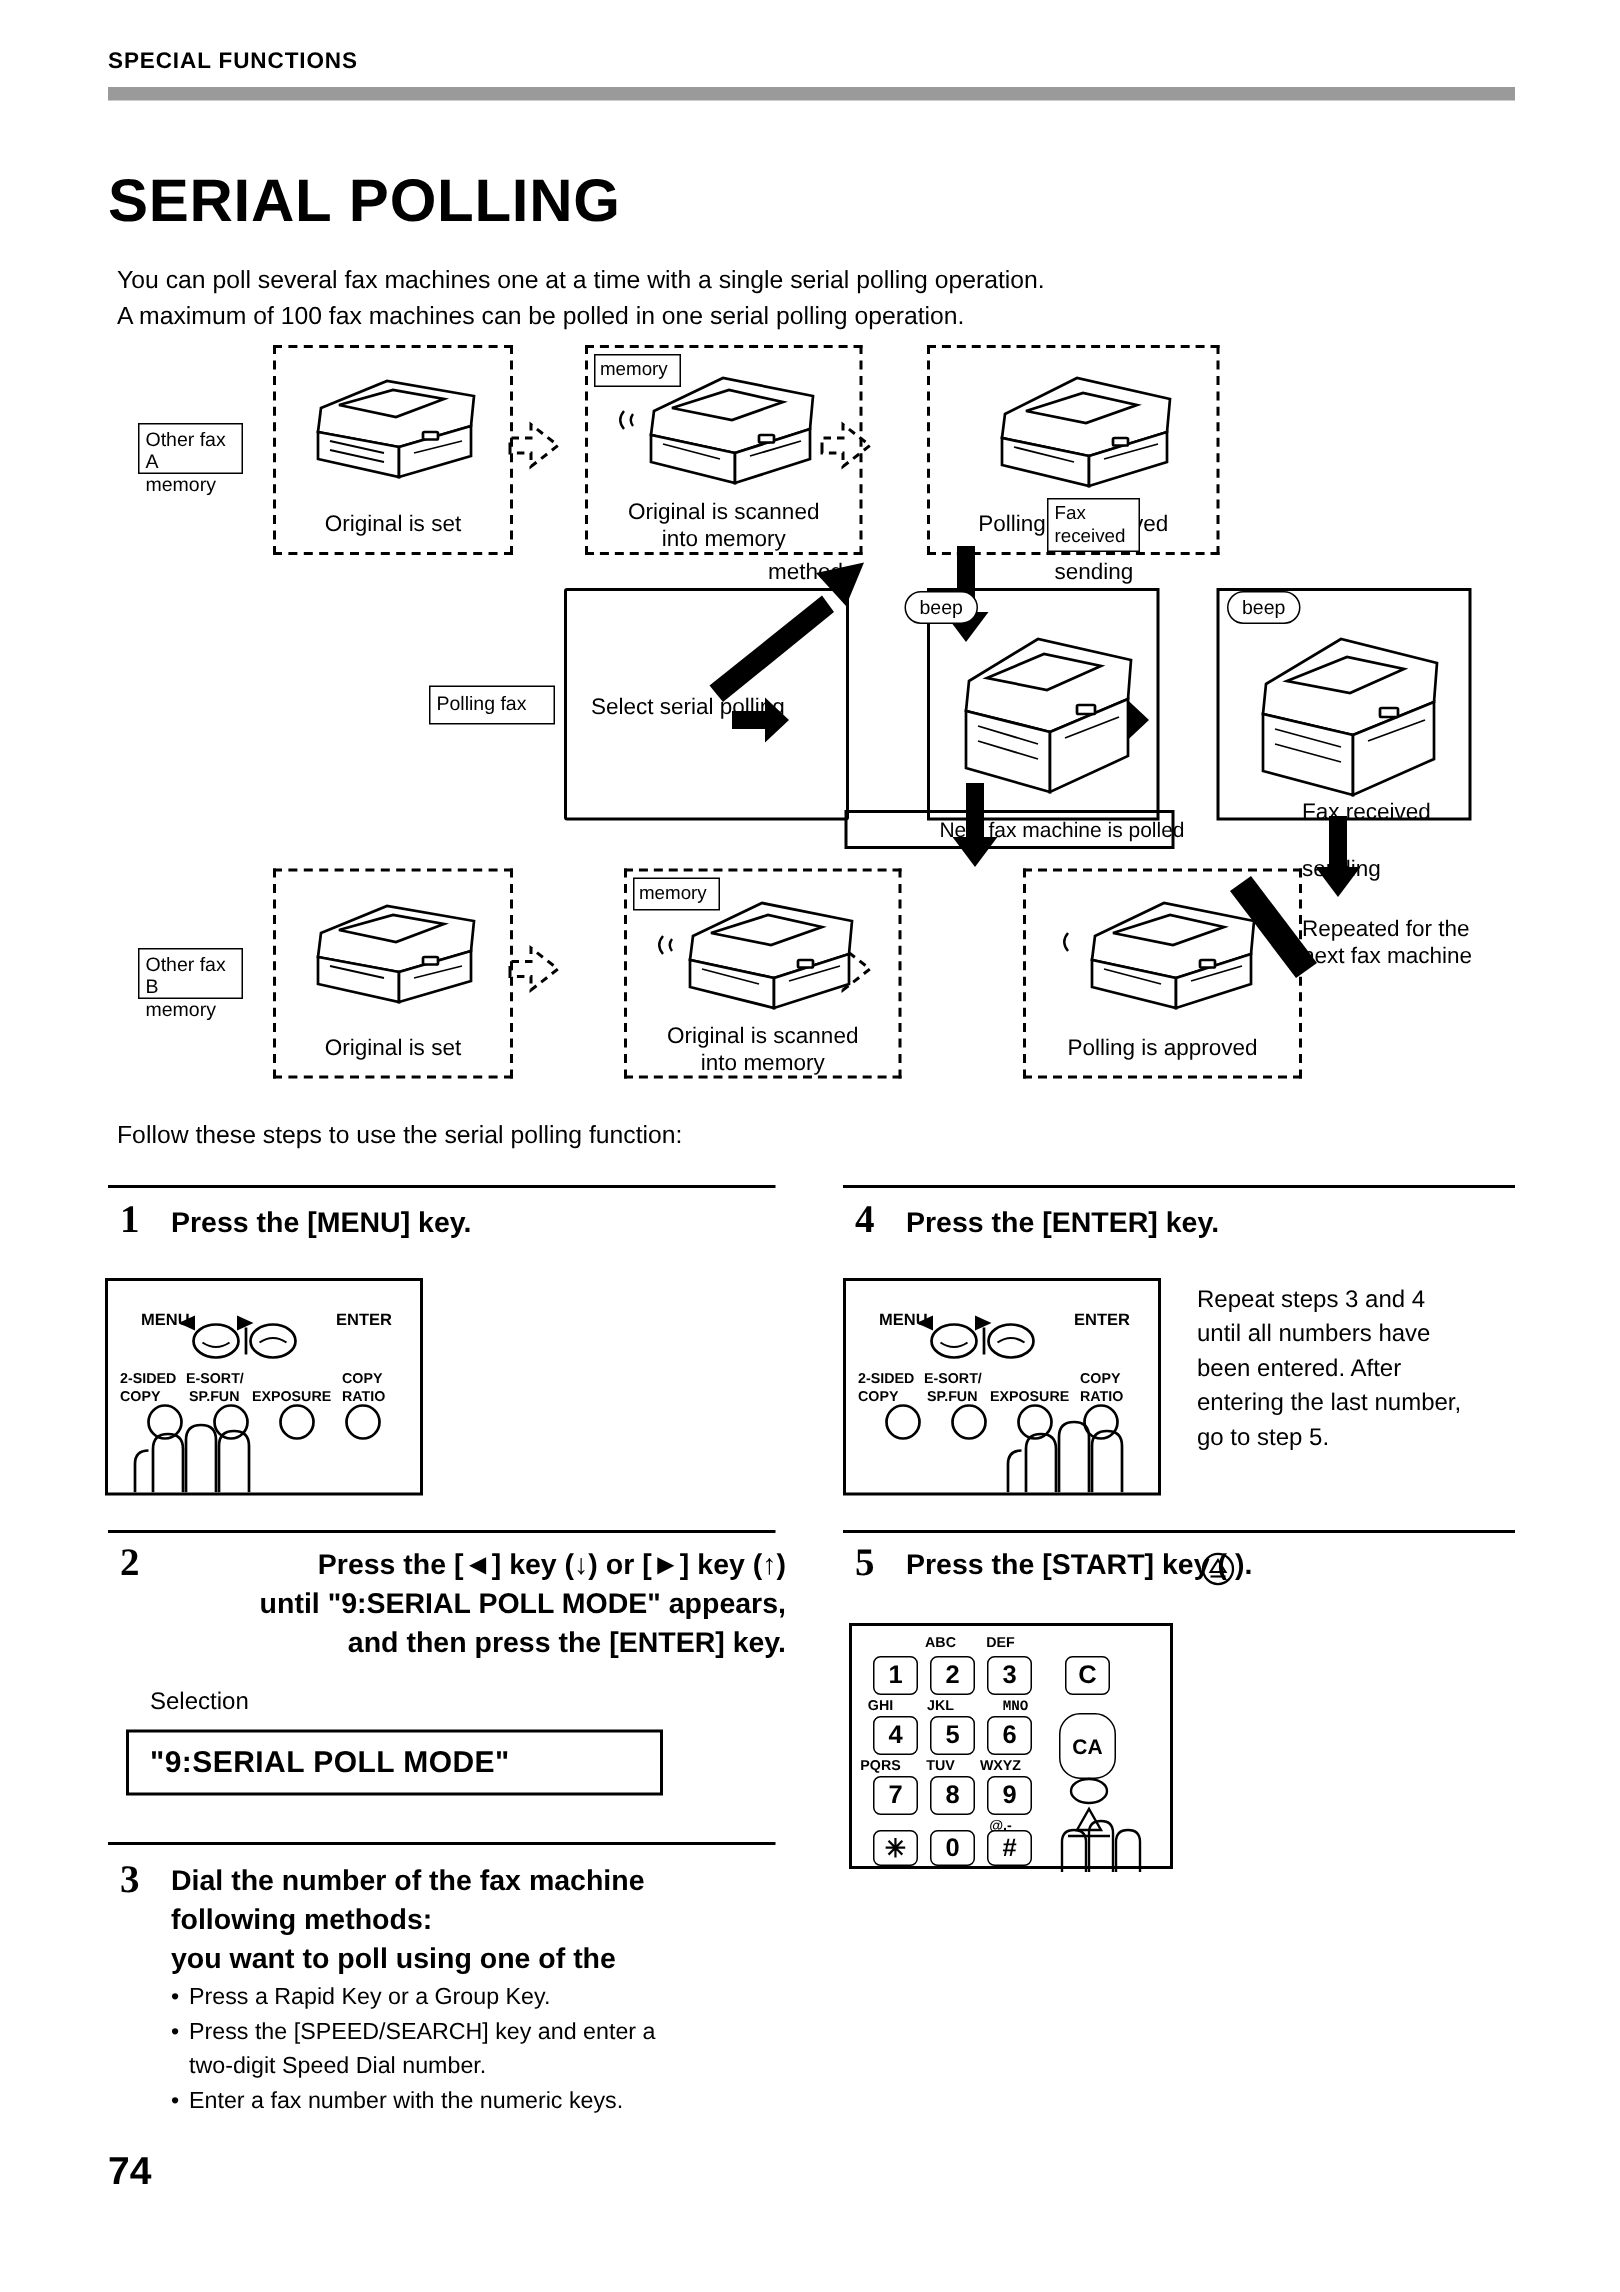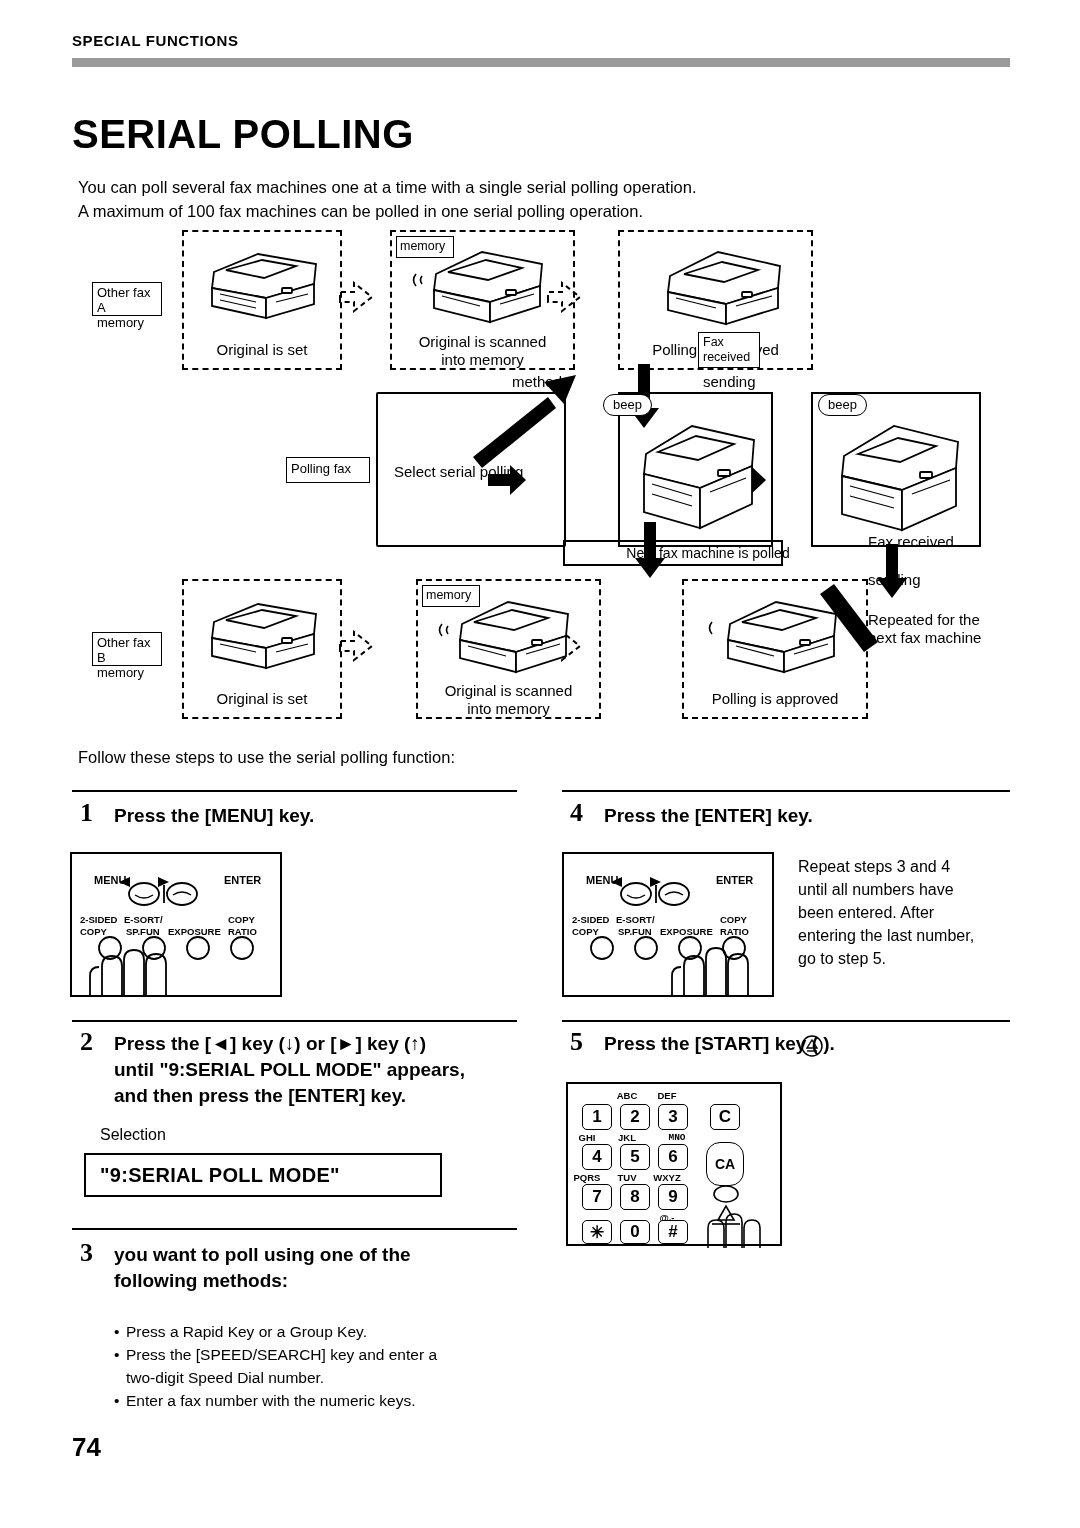--- a/index.html
+++ b/index.html
@@ -534,21 +534,21 @@
   <div class="bodytext" style="left:798px;top:855px;width:215px;">
     <div>Repeat steps 3 and 4</div>
     <div>until all numbers have</div>
     <div>been entered. After</div>
     <div>entering the last number,</div>
     <div>go to step 5.</div>
   </div>
 
   <div class="steprule" style="left:72px;top:1020px;width:445px;"></div>
   <div class="stepnum" style="left:80px;top:1027px;">2</div>
-  <div class="stephead" style="left:114px;top:1031px;width:410px;">
+  <div class="stephead" style="left:114px;top:1031px;width:410px;text-align:right;">
     <div>Press the [◄] key (↓) or [►] key (↑)</div>
     <div>until "9:SERIAL POLL MODE" appears,</div>
     <div>and then press the [ENTER] key.</div>
   </div>
   <div class="selection-label" style="left:100px;top:1126px;">Selection</div>
   <div class="selbox" style="left:84px;top:1153px;width:358px;height:44px;">"9:SERIAL POLL MODE"</div>
 
   <div class="steprule" style="left:562px;top:1020px;width:448px;"></div>
   <div class="stepnum" style="left:570px;top:1027px;">5</div>
   <div class="stephead" style="left:604px;top:1031px;width:400px;">Press the [START] key (   ).</div>
@@ -597,22 +597,23 @@
         <path d="M12,72 L12,52 q0,-8 8,-8 q8,0 8,8 L28,72"></path>
         <path d="M30,72 L30,46 q0,-8 8,-8 q8,0 8,8 L46,72"></path>
         <path d="M48,72 L48,52 q0,-8 8,-8 q8,0 8,8 L64,72"></path>
       </g>
     </svg>
   </div>
 
   <div class="steprule" style="left:72px;top:1228px;width:445px;"></div>
   <div class="stepnum" style="left:80px;top:1238px;">3</div>
   <div class="stephead" style="left:114px;top:1242px;width:410px;">
+    <div>Dial the number of the fax machine</div>
+    <div>following methods:</div>
     <div>you want to poll using one of the</div>
-    <div>following methods:</div>
   </div>
   <div class="bullets" style="left:114px;top:1320px;width:400px;">
     <div>Press a Rapid Key or a Group Key.</div>
     <div>
       <span>Press the [SPEED/SEARCH] key and enter a</span>
       <span style="display:block;padding-left:0;">two-digit Speed Dial number.</span>
     </div>
     <div>Enter a fax number with the numeric keys.</div>
   </div>
 

